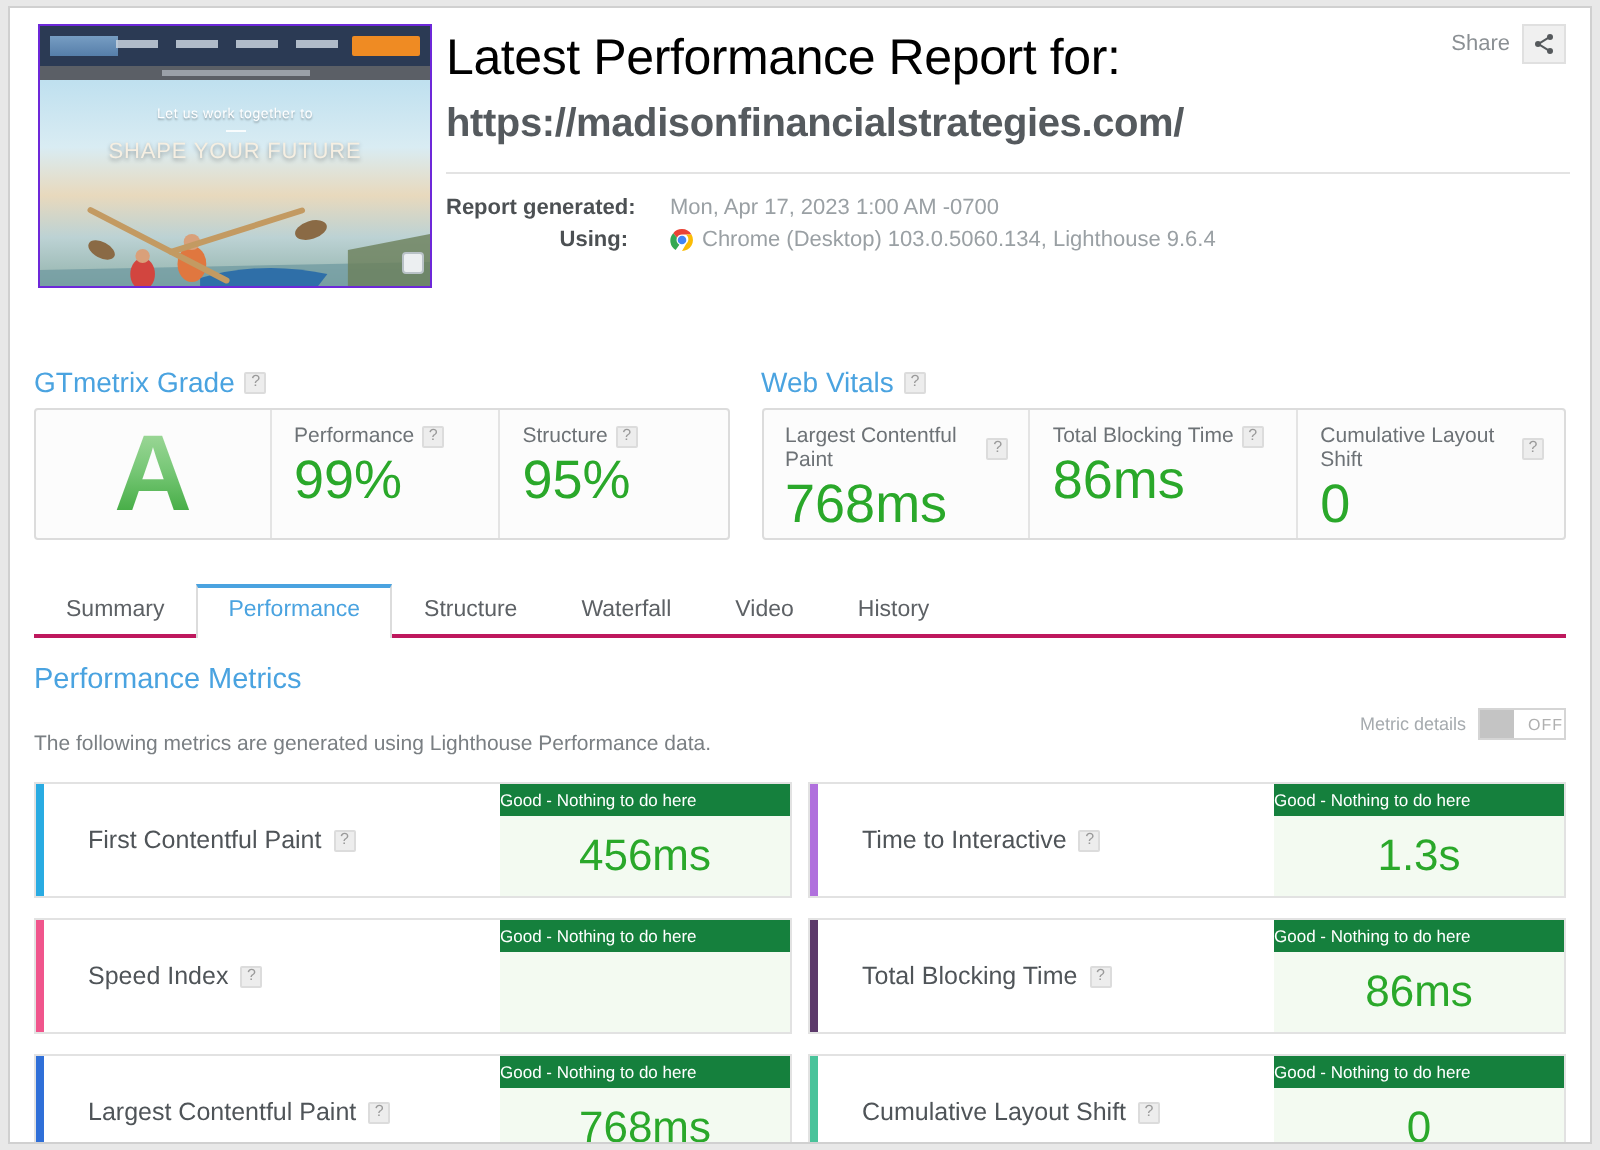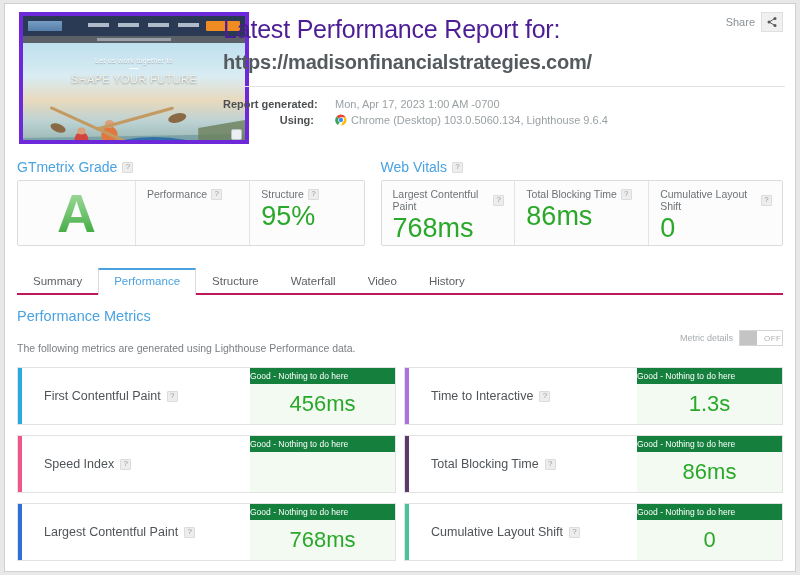--- a/index.html
+++ b/index.html
@@ -27,23 +27,23 @@
   .header {
     position: relative;
     padding: 8px 10px 0 10px;
     height: 150px;
   }
 
   .thumb {
     position: absolute;
     left: 14px;
     top: 8px;
-    width: 230px;
+    width: 197px;
     height: 132px;
-    border: 4px solid #6d28d9;
+    border: 1px solid #6d28d9;
     background: #fff;
     overflow: hidden;
   }
   .thumb-nav {
     position: absolute; left: 0; top: 0; width: 100%; height: 20px;
     background: #2b3a54;
   }
   .thumb-logo {
     position: absolute; left: 5px; top: 5px; width: 34px; height: 10px;
     background: linear-gradient(180deg,#7fa8cf,#5b86b3);
@@ -87,21 +87,21 @@
     position: absolute; bottom: 0; left: 0; width: 100%; height: 50px;
   }
   .thumb-badge {
     position: absolute; right: 3px; bottom: 8px; width: 11px; height: 11px;
     background: #eceff1; border: 1px solid #b9c2c7; border-radius: 2px;
   }
 
   .title-area { position: absolute; left: 218px; top: 10px; right: 12px; }
 
   .report-title {
-    font-size: 25px; color: #4c1d95; font-weight: normal;
+    font-size: 25px; color: #000000; font-weight: normal;
     letter-spacing: -.2px; line-height: 30px;
   }
   .report-url {
     font-size: 20px; color: #555a5e; font-weight: bold;
     line-height: 30px; margin-top: 3px; letter-spacing: -.2px;
   }
   .title-rule {
     border-bottom: 1px solid #e3e3e3; margin-top: 9px; width: 562px;
   }
 
@@ -141,21 +141,21 @@
   }
 
   
   .scores { display: flex; gap: 16px; padding: 0 12px; margin-top: 5px; }
   .score-block { }
   .score-block.grade { width: 354px; }
   .score-block.vitals { width: 410px; }
 
   .score-head {
     font-size: 14px; color: #4aa3e0; margin-bottom: 5px;
-    display: flex; align-items: center; gap: 5px;
+    display: flex; align-items: center; gap: 5px; margin-top: 24px;
   }
 
   .qmark {
     display: inline-flex; align-items: center; justify-content: center;
     width: 11px; height: 11px; background: #ededed; border: 1px solid #dcdcdc;
     font-size: 8px; color: #9a9a9a; line-height: 1; border-radius: 1px;
     font-family: "Liberation Sans", sans-serif; flex: none;
   }
 
   .score-card {
@@ -344,20 +344,21 @@
       </div>
       <div class="score-card">
         <div class="score-cell grade-cell">
           <span class="grade-letter">A</span>
         </div>
         <div class="score-cell">
           <div class="score-cell-label">
             <span>Performance</span>
             <span class="qmark">?</span>
           </div>
+          <div class="score-cell-value">99%</div>
         </div>
         <div class="score-cell">
           <div class="score-cell-label">
             <span>Structure</span>
             <span class="qmark">?</span>
           </div>
           <div class="score-cell-value">95%</div>
         </div>
       </div>
     </div>

